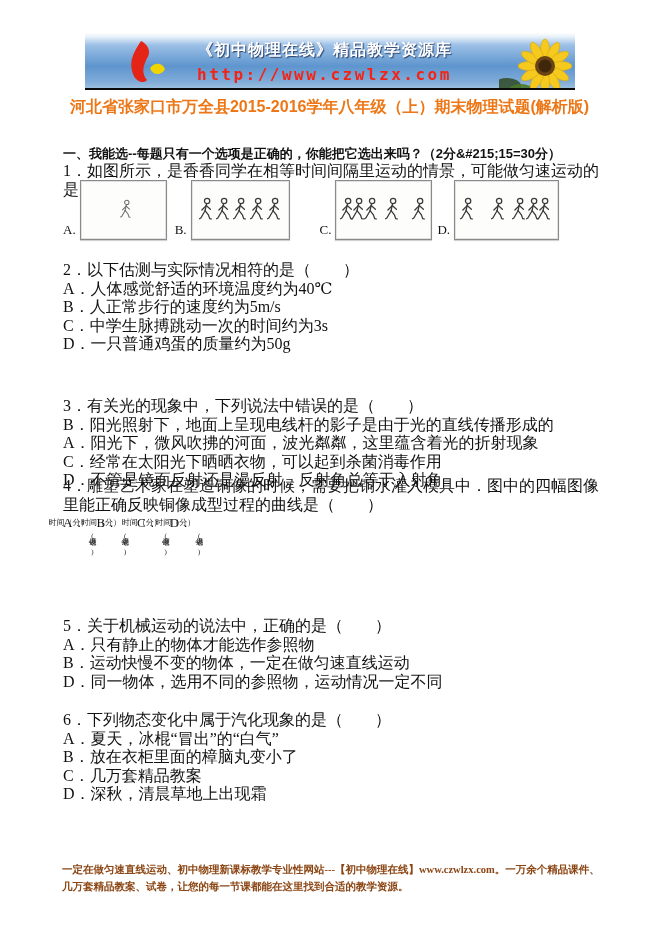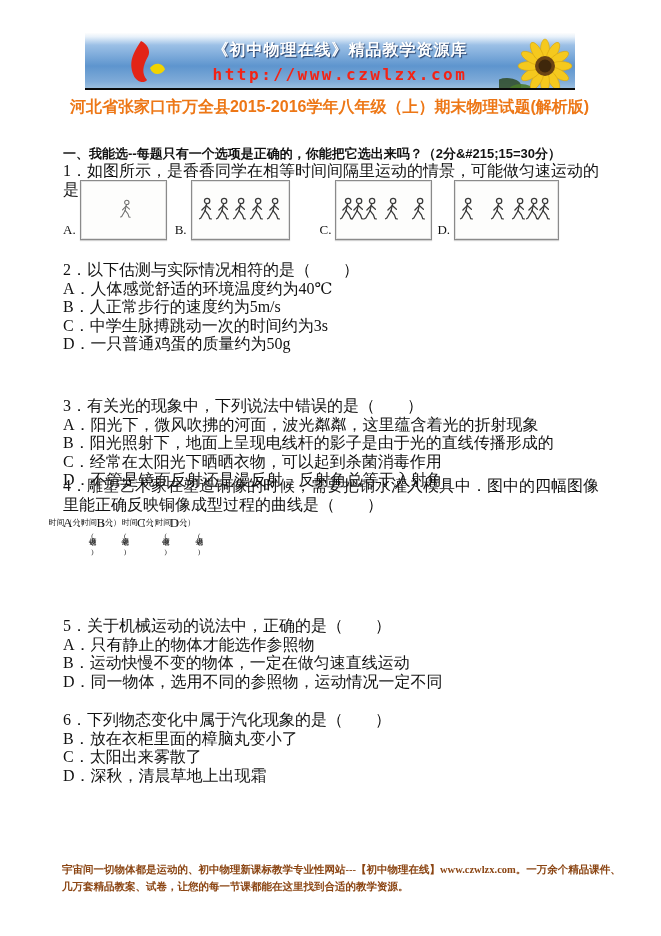--- a/index.html
+++ b/index.html
@@ -8,21 +8,21 @@
     margin:0 auto; overflow:hidden;
     font-family:"Liberation Serif","DejaVu Serif",serif; color:#111;
   }
   
   .banner{
     position:absolute; left:85px; top:33px; width:490px; height:55px;
     background:linear-gradient(180deg,#fdfdfd 0%,#e8f1fa 7%,#9cc0e6 22%,#5e95ce 60%,#7fabd8 88%,#9abede 100%);
     border-bottom:2px solid #0a0a0a; overflow:hidden;
   }
   .logo{position:absolute; left:40px; top:6px; width:44px; height:48px;}
-  .banner-text{position:absolute; left:112px; right:92px; top:7px; text-align:center;}
+  .banner-text{position:absolute; left:112px; right:92px; top:7px; }
   .site-title{
     font-family:"Liberation Sans","DejaVu Sans",sans-serif;
     font-weight:bold; font-size:16px; color:#ffffff; letter-spacing:1px;
     text-shadow:1px 1px 1px rgba(20,40,80,.8); white-space:nowrap;
   }
   .site-url{
     font-family:"DejaVu Sans Mono","Liberation Mono",monospace;
     font-weight:bold; font-size:16px; color:#f32315; letter-spacing:2.5px;
     margin-top:4px; white-space:nowrap;
   }
@@ -189,22 +189,22 @@
   <div class="tblock" style="top:261px;">
     <div>2．以下估测与实际情况相符的是（　　）</div>
     <div>A．人体感觉舒适的环境温度约为40℃</div>
     <div>B．人正常步行的速度约为5m/s</div>
     <div>C．中学生脉搏跳动一次的时间约为3s</div>
     <div>D．一只普通鸡蛋的质量约为50g</div>
   </div>
 
   <div class="tblock" style="top:365px;margin-top:32px;">
     <div>3．有关光的现象中，下列说法中错误的是（　　）</div>
+    <div>B．阳光照射下，地面上呈现电线杆的影子是由于光的直线传播形成的</div>
     <div>A．阳光下，微风吹拂的河面，波光粼粼，这里蕴含着光的折射现象</div>
-    <div>B．阳光照射下，地面上呈现电线杆的影子是由于光的直线传播形成的</div>
     <div>C．经常在太阳光下晒晒衣物，可以起到杀菌消毒作用</div>
     <div>D．不管是镜面反射还是漫反射，反射角总等于入射角</div>
   </div>
 
   <div class="tblock" style="top:477px;">4．雕塑艺术家在塑造铜像的时候，需要把铜水灌入模具中．图中的四幅图像里能正确反映铜像成型过程的曲线是（　　）</div>
 
   <div class="graphrow">
 
     <div class="gcell">
       <span class="glabel">A．</span>
@@ -269,23 +269,24 @@
 
   <div class="tblock" style="top:609px;margin-top:8px;">
     <div>5．关于机械运动的说法中，正确的是（　　）</div>
     <div>A．只有静止的物体才能选作参照物</div>
     <div>B．运动快慢不变的物体，一定在做匀速直线运动</div>
     <div>D．同一物体，选用不同的参照物，运动情况一定不同</div>
   </div>
 
   <div class="tblock" style="top:711px;">
     <div>6．下列物态变化中属于汽化现象的是（　　）</div>
+    <div>A．夏天，冰棍“冒出”的“白气”</div>
     <div>B．放在衣柜里面的樟脑丸变小了</div>
-    <div>C．太阳出来雾散了</div>
+    <div>C．几万套精品教案</div>
     <div>D．深秋，清晨草地上出现霜</div>
   </div>
 
   <div class="footer">
-    <div>宇宙间一切物体都是运动的、初中物理新课标教学专业性网站---【初中物理在线】www.czwlzx.com。一万余个精品课件、</div>
+    <div>一定在做匀速直线运动、初中物理新课标教学专业性网站---【初中物理在线】www.czwlzx.com。一万余个精品课件、</div>
     <div>几万套精品教案、试卷，让您的每一节课都能在这里找到合适的教学资源。</div>
   </div>
 
 </div>
 
 </body></html>

